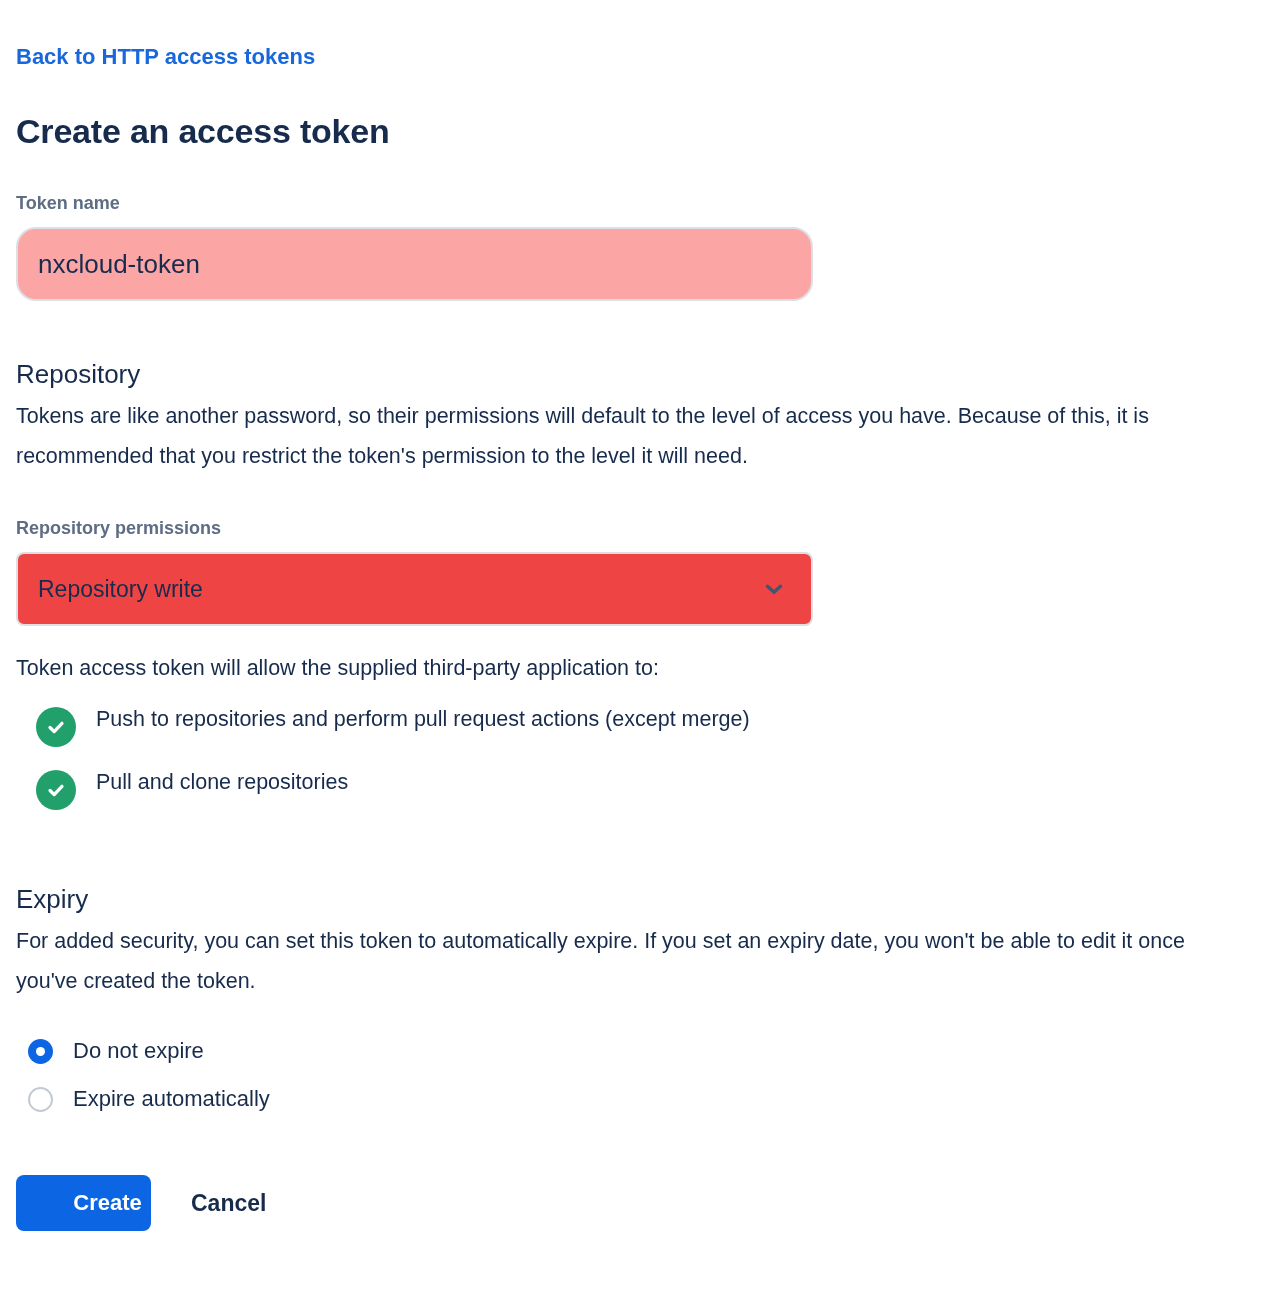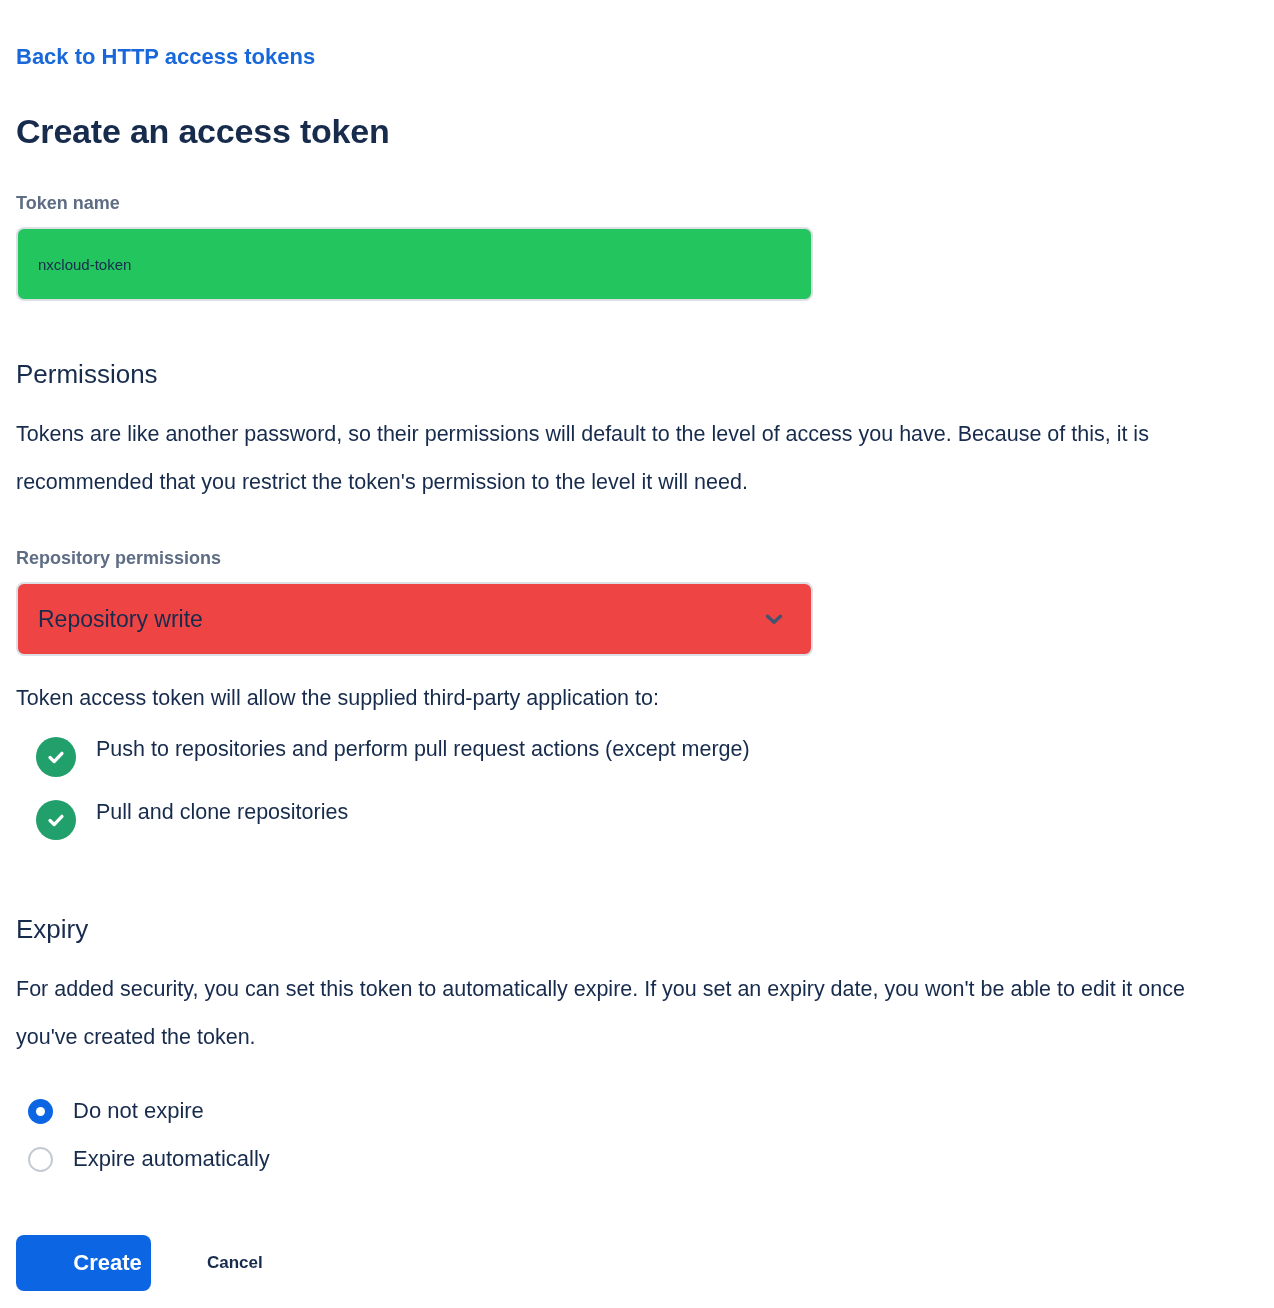--- a/index.html
+++ b/index.html
@@ -34,38 +34,38 @@
     font-size: 18px;
     font-weight: 700;
     color: #5E6C84;
   }
   .text-input {
     display: block;
     margin-top: 13px;
     width: 797px;
     height: 74px;
     border: 2px solid #DCDFE4;
-    border-radius: 8px;
+    border-radius: 20px;
     padding: 0 20px;
     font-family: "Liberation Sans", "DejaVu Sans", sans-serif;
-    font-size: 15px;
-    color: #172B4D;
-    background: #22c55e;
+    font-size: 26px;
+    color: #172B4D;
+    background: #fca5a5;
     outline: none;
   }
   .section-heading {
     margin-top: 58px;
     font-size: 26px;
     font-weight: 500;
     color: #172B4D;
   }
   .body-text {
-    margin-top: 20px;
+    margin-top: 6px;
     font-size: 21.5px;
-    line-height: 48px;
+    line-height: 40px;
     color: #172B4D;
     max-width: 1220px;
   }
   .select-box {
     margin-top: 13px;
     width: 797px;
     height: 74px;
     border: 2px solid #DCDFE4;
     border-radius: 8px;
     padding: 0 24px 0 20px;
@@ -165,44 +165,44 @@
     border-radius: 8px;
     background: #0C66E4;
     color: #ffffff;
     font-family: "Liberation Sans", "DejaVu Sans", sans-serif;
     font-size: 22px;
     font-weight: 700;
     cursor: pointer;
     padding-left: 48px;
   }
   .cancel-button {
-    margin-left: 56px;
+    margin-left: 40px;
     background: none;
     border: none;
     font-family: "Liberation Sans", "DejaVu Sans", sans-serif;
-    font-size: 17px;
+    font-size: 23px;
     font-weight: 700;
     color: #172B4D;
     cursor: pointer;
   }
 </style>
 </head>
 <body>
 
 <div class="page">
 
   <a class="back-link">Back to HTTP access tokens</a>
 
   <h1 class="page-title">Create an access token</h1>
 
   <div class="field-label">Token name</div>
 
   <input class="text-input" type="text" value="nxcloud-token" style="">
 
-  <h2 class="section-heading">Permissions</h2>
+  <h2 class="section-heading">Repository</h2>
 
   <p class="body-text">Tokens are like another password, so their permissions will default to the level of access you have. Because of this, it is recommended that you restrict the token's permission to the level it will need.</p>
 
   <div class="field-label">Repository permissions</div>
 
   <div class="select-box" role="combobox">
     <span class="select-value">Repository write</span>
     <span class="chevron-icon">
       <svg width="26" height="26" viewBox="0 0 24 24" fill="none">
         <path d="M6 9.5 L12 15 L18 9.5" stroke="#44546F" stroke-width="3.2" stroke-linecap="round" stroke-linejoin="round"></path>

